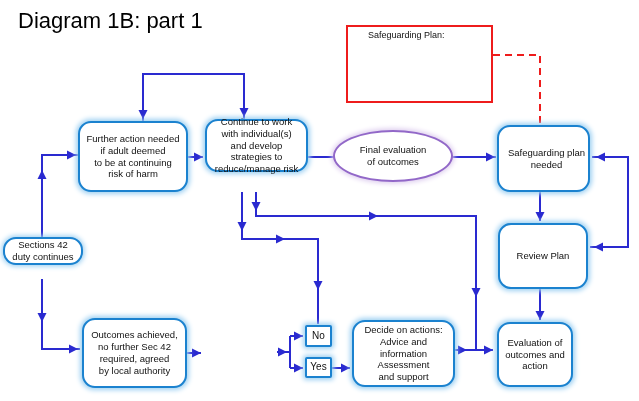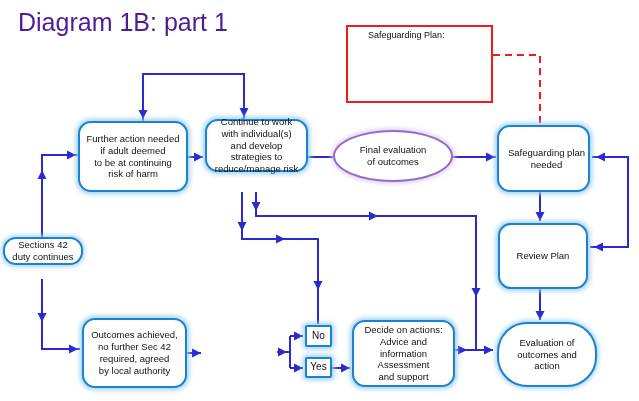--- a/index.html
+++ b/index.html
@@ -1,22 +1,22 @@
 <!DOCTYPE html>
 <html style="--line: #2a2ad0; --node-border: #1b82cf; --node-glow: #9fd1f2; --ellipse-border: #9268c8; --callout-red: #ee1c1c; --text: #111111;"><head>
 <meta charset="utf-8">
 <style>
   html,body{margin:0;padding:0;background:#fff;}
   #canvas{
     position:relative;width:639px;height:401px;background:#fff;overflow:hidden;
     font-family:"Liberation Sans",sans-serif;color:var(--text,#111);
   }
   #title{
-    position:absolute;left:18px;top:8px;font-size:25px;letter-spacing:0;
-    color:#4c1d95;white-space:nowrap;
+    position:absolute;left:18px;top:8px;font-size:22px;letter-spacing:0;
+    color:#000000;white-space:nowrap;
   }
   #connectors{position:absolute;left:0;top:0;z-index:1;}
   .node{
     position:absolute;z-index:2;box-sizing:border-box;background:#fff;
     border:2px solid var(--node-border,#1b82cf);border-radius:13px;
     box-shadow:0 0 5px 1.5px var(--node-glow,#9fd1f2);
     display:flex;align-items:center;justify-content:center;text-align:center;
     white-space:pre-line;font-size:9.5px;line-height:1.24;padding:2px;
   }
   .node.small{border-radius:2px;font-size:10px;}
@@ -98,21 +98,21 @@
 reduce/manage risk</div>
 
   <div class="node ellipse" style="left:333px;top:130px;width:120px;height:52px;">Final evaluation
 of outcomes</div>
 
   <div class="node" style="left:497px;top:125px;width:93px;height:67px;padding-left:8px;">Safeguarding plan
 needed</div>
 
   <div class="node" style="left:498px;top:223px;width:90px;height:66px;">Review Plan</div>
 
-  <div class="node" style="left:497px;top:322px;width:100px;height:65px;border-radius:30px;">Evaluation of
+  <div class="node" style="left:497px;top:322px;width:76px;height:65px;">Evaluation of
 outcomes and
 action</div>
 
   <div class="node" style="left:3px;top:237px;width:80px;height:28px;">Sections 42
 duty continues</div>
 
   <div class="node" style="left:82px;top:318px;width:105px;height:70px;">Outcomes achieved,
 no further Sec 42
 required, agreed
 by local authority</div>

